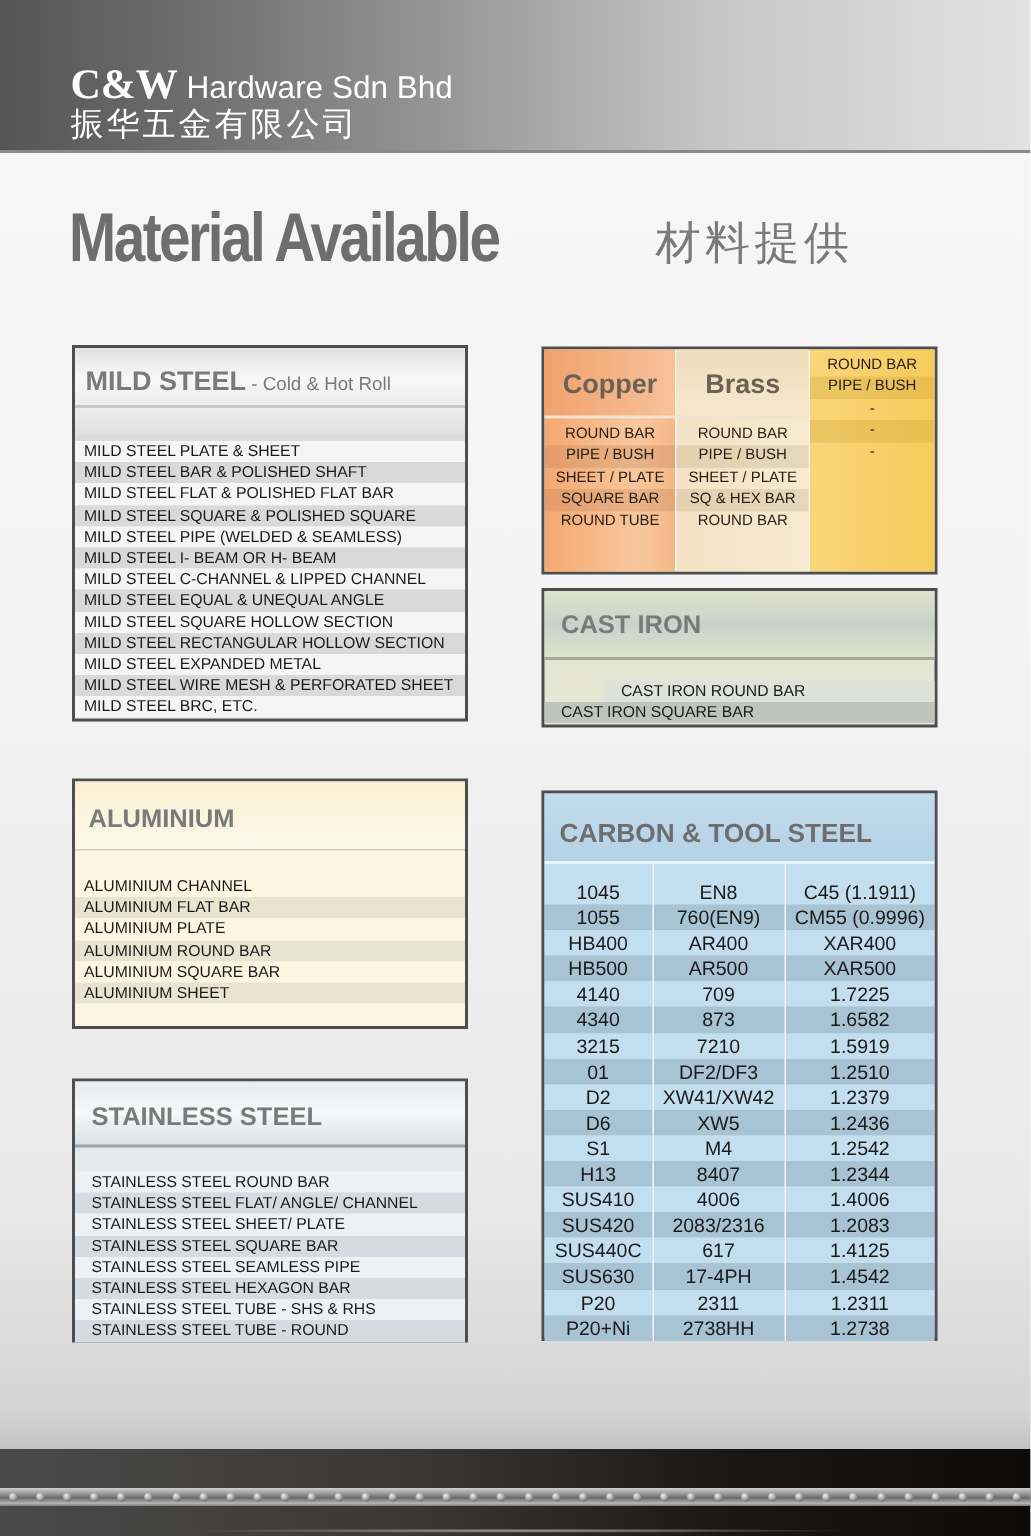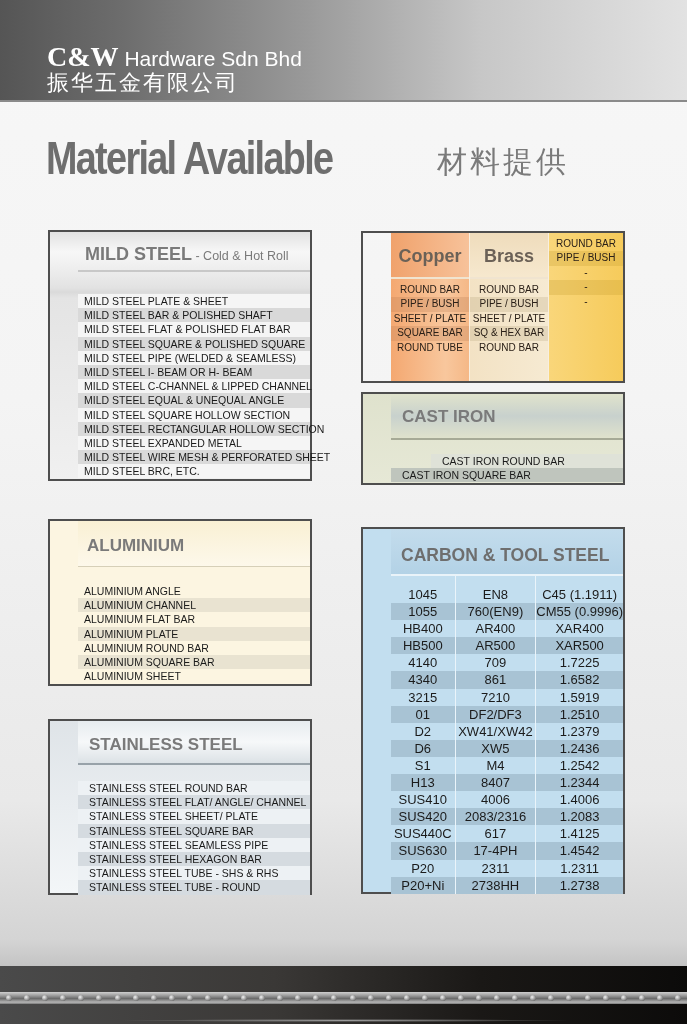--- a/index.html
+++ b/index.html
@@ -30,21 +30,21 @@
     color: #6e6e6e; letter-spacing: -2px; transform: scaleX(0.82); transform-origin: left center;
     white-space: nowrap; line-height: 56px;
   }
   .page-title-zh {
     position: absolute; left: 437px; top: 142px;
     font-family: "DejaVu Serif", serif; font-size: 30px; color: #7a7a7a; letter-spacing: 3px;
   }
 
   
   .panel {
-    position: absolute; border: 2px solid #4e4e4e; padding-left: 28px;
+    position: absolute; border: 2px solid #4e4e4e;
   }
   .panel-title {
     font-weight: bold; color: #7a7a7a; white-space: nowrap;
   }
   .list-row {
     font-size: 10.5px; color: #1a1a1a; height: 14.2px; line-height: 14.2px;
     padding-left: 6px; white-space: nowrap;
   }
 
   
@@ -210,21 +210,20 @@
     <div class="list-row">CAST IRON ROUND BAR</div>
     <div class="list-row">CAST IRON SQUARE BAR</div>
   </div>
 </div>
 
 <div class="panel" id="alu">
   <div class="title-box">
     <span class="panel-title">ALUMINIUM</span>
   </div>
   <div class="list">
-    <div class="list-row">ALUMINIUM ANGLE</div>
     <div class="list-row">ALUMINIUM CHANNEL</div>
     <div class="list-row">ALUMINIUM FLAT BAR</div>
     <div class="list-row">ALUMINIUM PLATE</div>
     <div class="list-row">ALUMINIUM ROUND BAR</div>
     <div class="list-row">ALUMINIUM SQUARE BAR</div>
     <div class="list-row">ALUMINIUM SHEET</div>
   </div>
 </div>
 
 <div class="panel" id="carbon">
@@ -258,21 +257,21 @@
           <td class="c2">AR500</td>
           <td class="c3">XAR500</td>
         </tr>
         <tr class="odd">
           <td class="c1">4140</td>
           <td class="c2">709</td>
           <td class="c3">1.7225</td>
         </tr>
         <tr class="even">
           <td class="c1">4340</td>
-          <td class="c2">861</td>
+          <td class="c2">873</td>
           <td class="c3">1.6582</td>
         </tr>
         <tr class="odd">
           <td class="c1">3215</td>
           <td class="c2">7210</td>
           <td class="c3">1.5919</td>
         </tr>
         <tr class="even">
           <td class="c1">01</td>
           <td class="c2">DF2/DF3</td>

